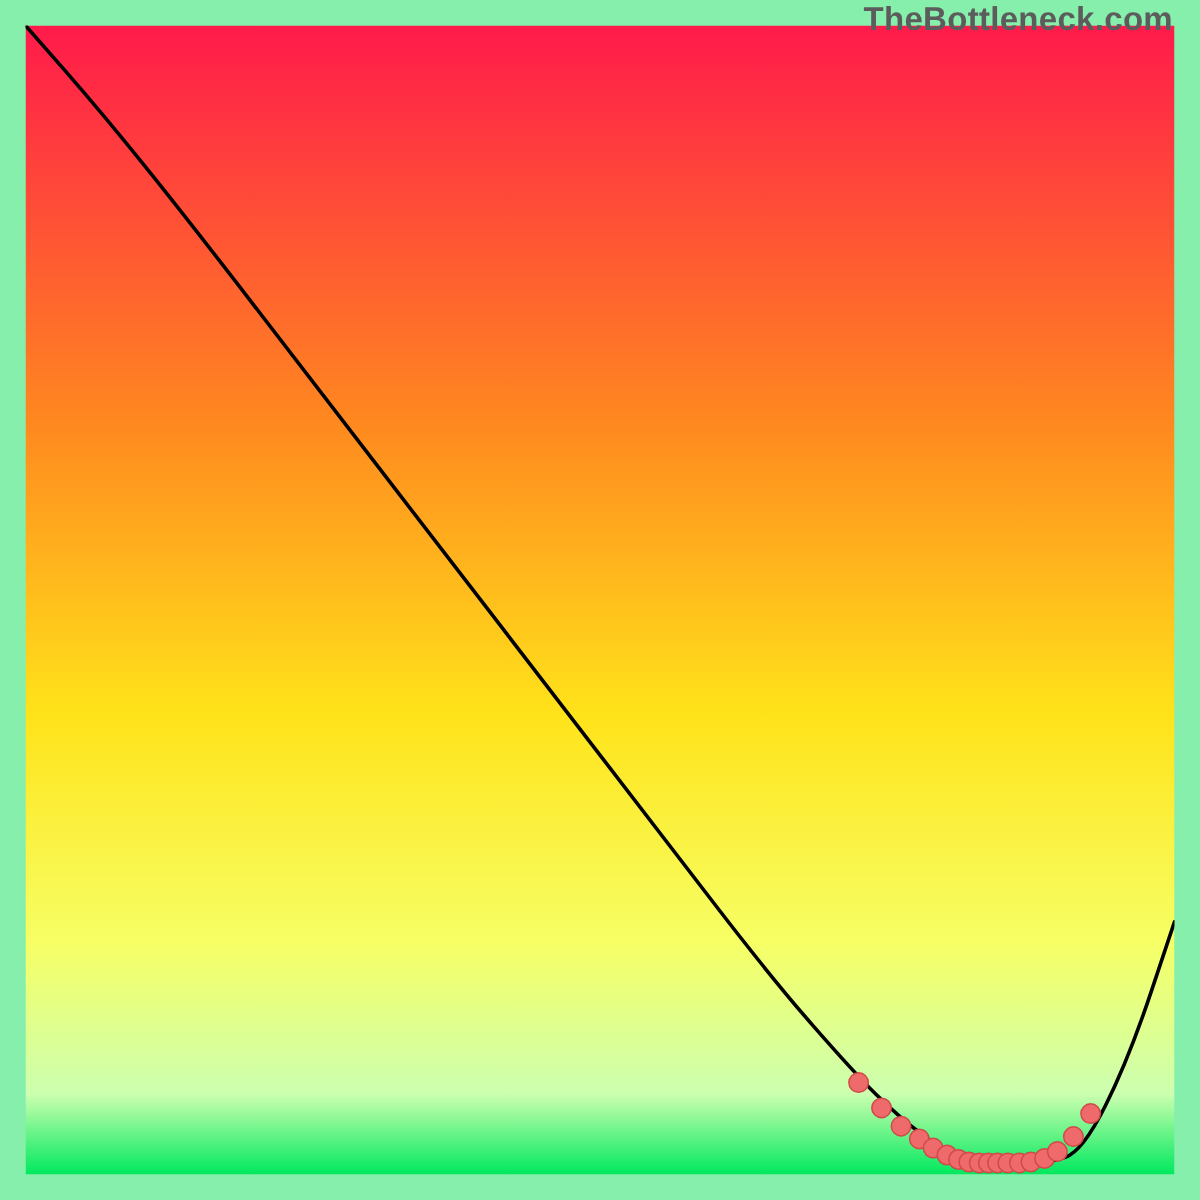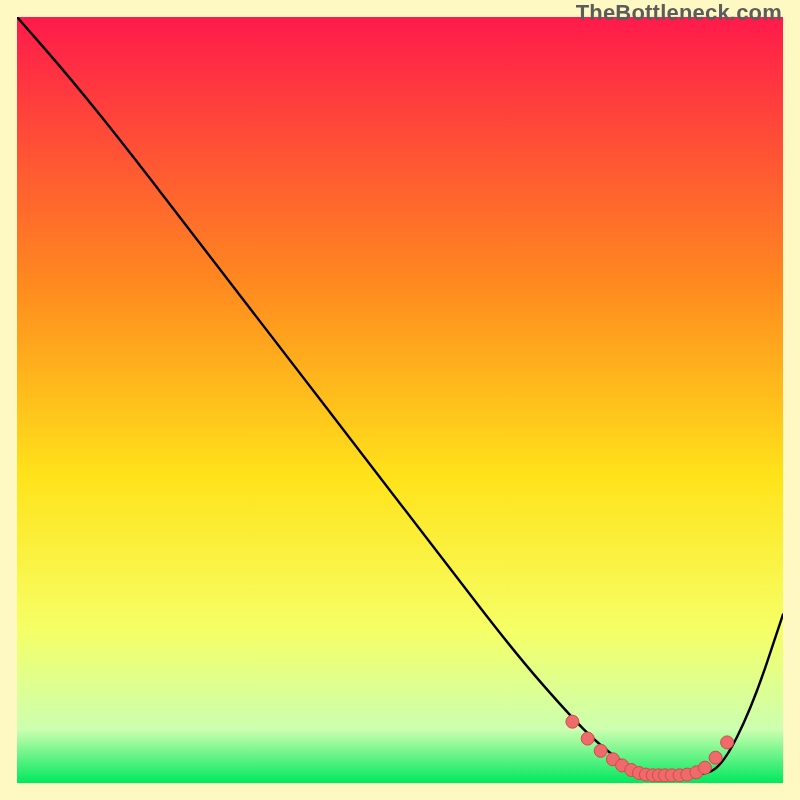--- a/index.html
+++ b/index.html
@@ -8,21 +8,21 @@
     width: 800px;
     height: 800px;
     background: #000;
     overflow: hidden;
     font-family: Arial, Helvetica, sans-serif;
   }
   .stage {
     position: relative;
     width: 800px;
     height: 800px;
-    background: #fef9c3;
+    background: #86efac;
   }
   .plot {
     position: absolute;
     left: 17px;
     top: 17px;
     width: 766px;
     height: 766px;
   }
   .watermark {
     position: absolute;

